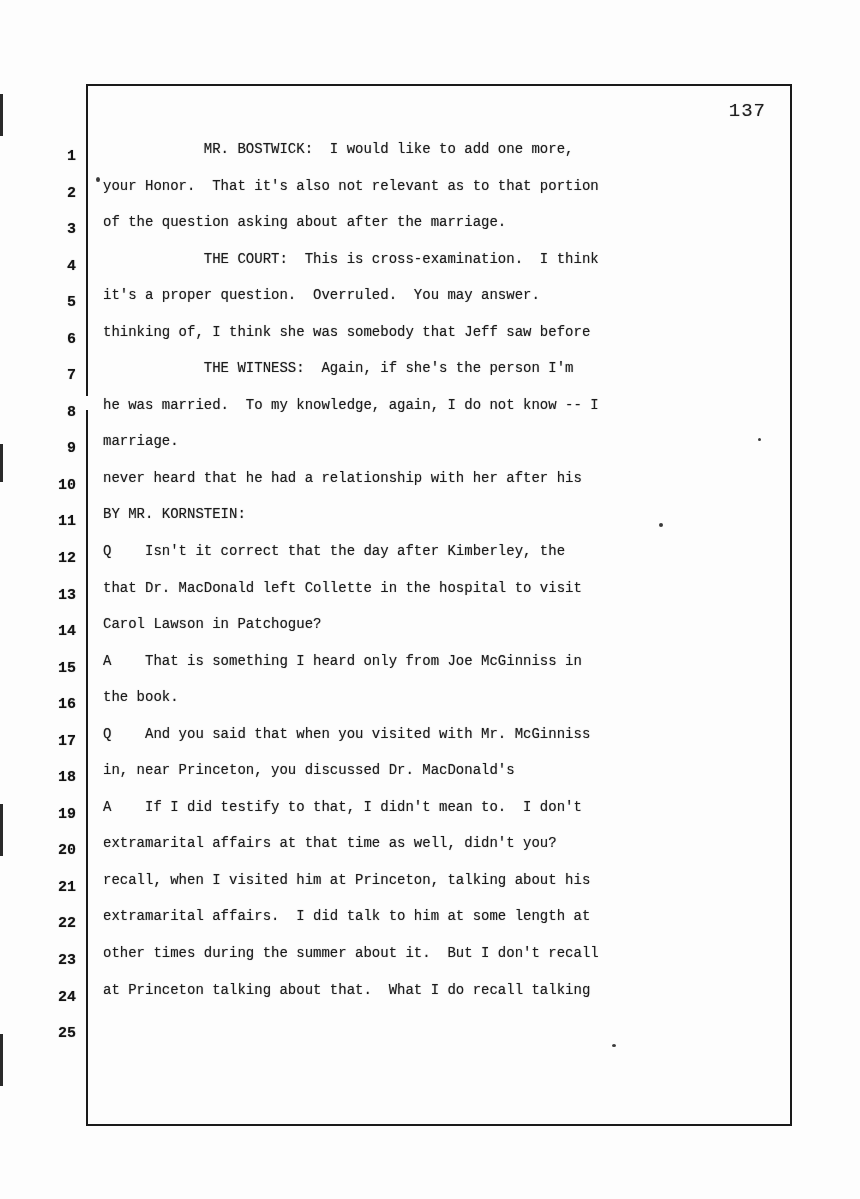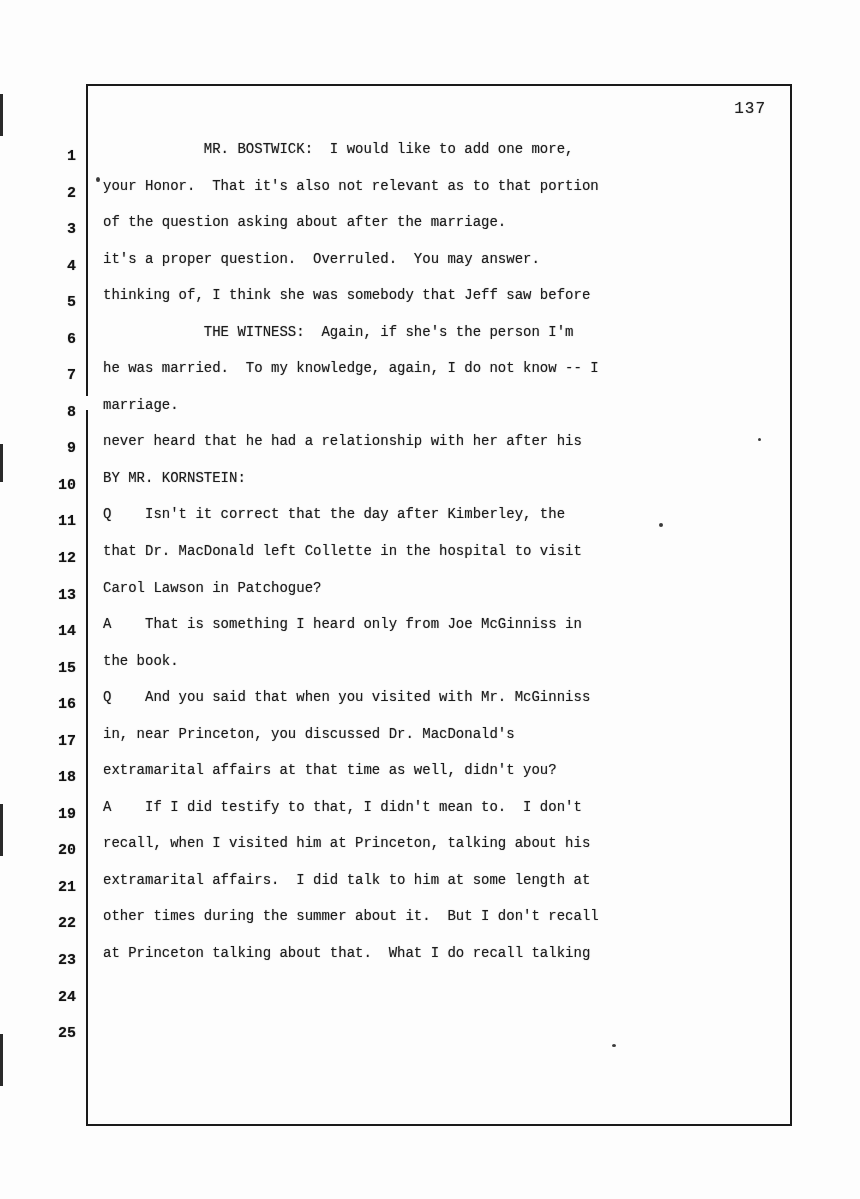--- a/index.html
+++ b/index.html
@@ -32,21 +32,21 @@
     left: -2px;
     top: 310px;
     width: 2px;
     height: 14px;
     background: #fdfdfd;
   }
   .page-number {
     position: absolute;
     top: 14px;
     right: 24px;
-    font-size: 16px;
+    font-size: 19px;
     color: #1e1e1e;
     letter-spacing: 1px;
     text-shadow: 0 0 1px rgba(20,20,20,0.45);
   }
   .text-area {
     position: absolute;
     left: 103px;
     top: 131px;
     width: 700px;
   }
@@ -129,35 +129,36 @@
     </div>
 
   <div class="frame">
     <div class="page-number">137</div>
   </div>
 
   <div class="text-area">
       <div class="t-line">            MR. BOSTWICK:  I would like to add one more,</div>
       <div class="t-line">your Honor.  That it's also not relevant as to that portion</div>
       <div class="t-line">of the question asking about after the marriage.</div>
+      <div class="t-line">            THE COURT:  This is cross-examination.  I think</div>
       <div class="t-line">it's a proper question.  Overruled.  You may answer.</div>
       <div class="t-line">thinking of, I think she was somebody that Jeff saw before</div>
       <div class="t-line">            THE WITNESS:  Again, if she's the person I'm</div>
       <div class="t-line">he was married.  To my knowledge, again, I do not know -- I</div>
       <div class="t-line">marriage.</div>
       <div class="t-line">never heard that he had a relationship with her after his</div>
       <div class="t-line">BY MR. KORNSTEIN:</div>
       <div class="t-line">Q    Isn't it correct that the day after Kimberley, the</div>
       <div class="t-line">that Dr. MacDonald left Collette in the hospital to visit</div>
       <div class="t-line">Carol Lawson in Patchogue?</div>
       <div class="t-line">A    That is something I heard only from Joe McGinniss in</div>
       <div class="t-line">the book.</div>
       <div class="t-line">Q    And you said that when you visited with Mr. McGinniss</div>
       <div class="t-line">in, near Princeton, you discussed Dr. MacDonald's</div>
+      <div class="t-line">A    If I did testify to that, I didn't mean to.  I don't</div>
       <div class="t-line">extramarital affairs at that time as well, didn't you?</div>
-      <div class="t-line">A    If I did testify to that, I didn't mean to.  I don't</div>
       <div class="t-line">recall, when I visited him at Princeton, talking about his</div>
       <div class="t-line">extramarital affairs.  I did talk to him at some length at</div>
       <div class="t-line">other times during the summer about it.  But I don't recall</div>
       <div class="t-line">at Princeton talking about that.  What I do recall talking</div>
     </div>
 
 </div>
 
 </body></html>

